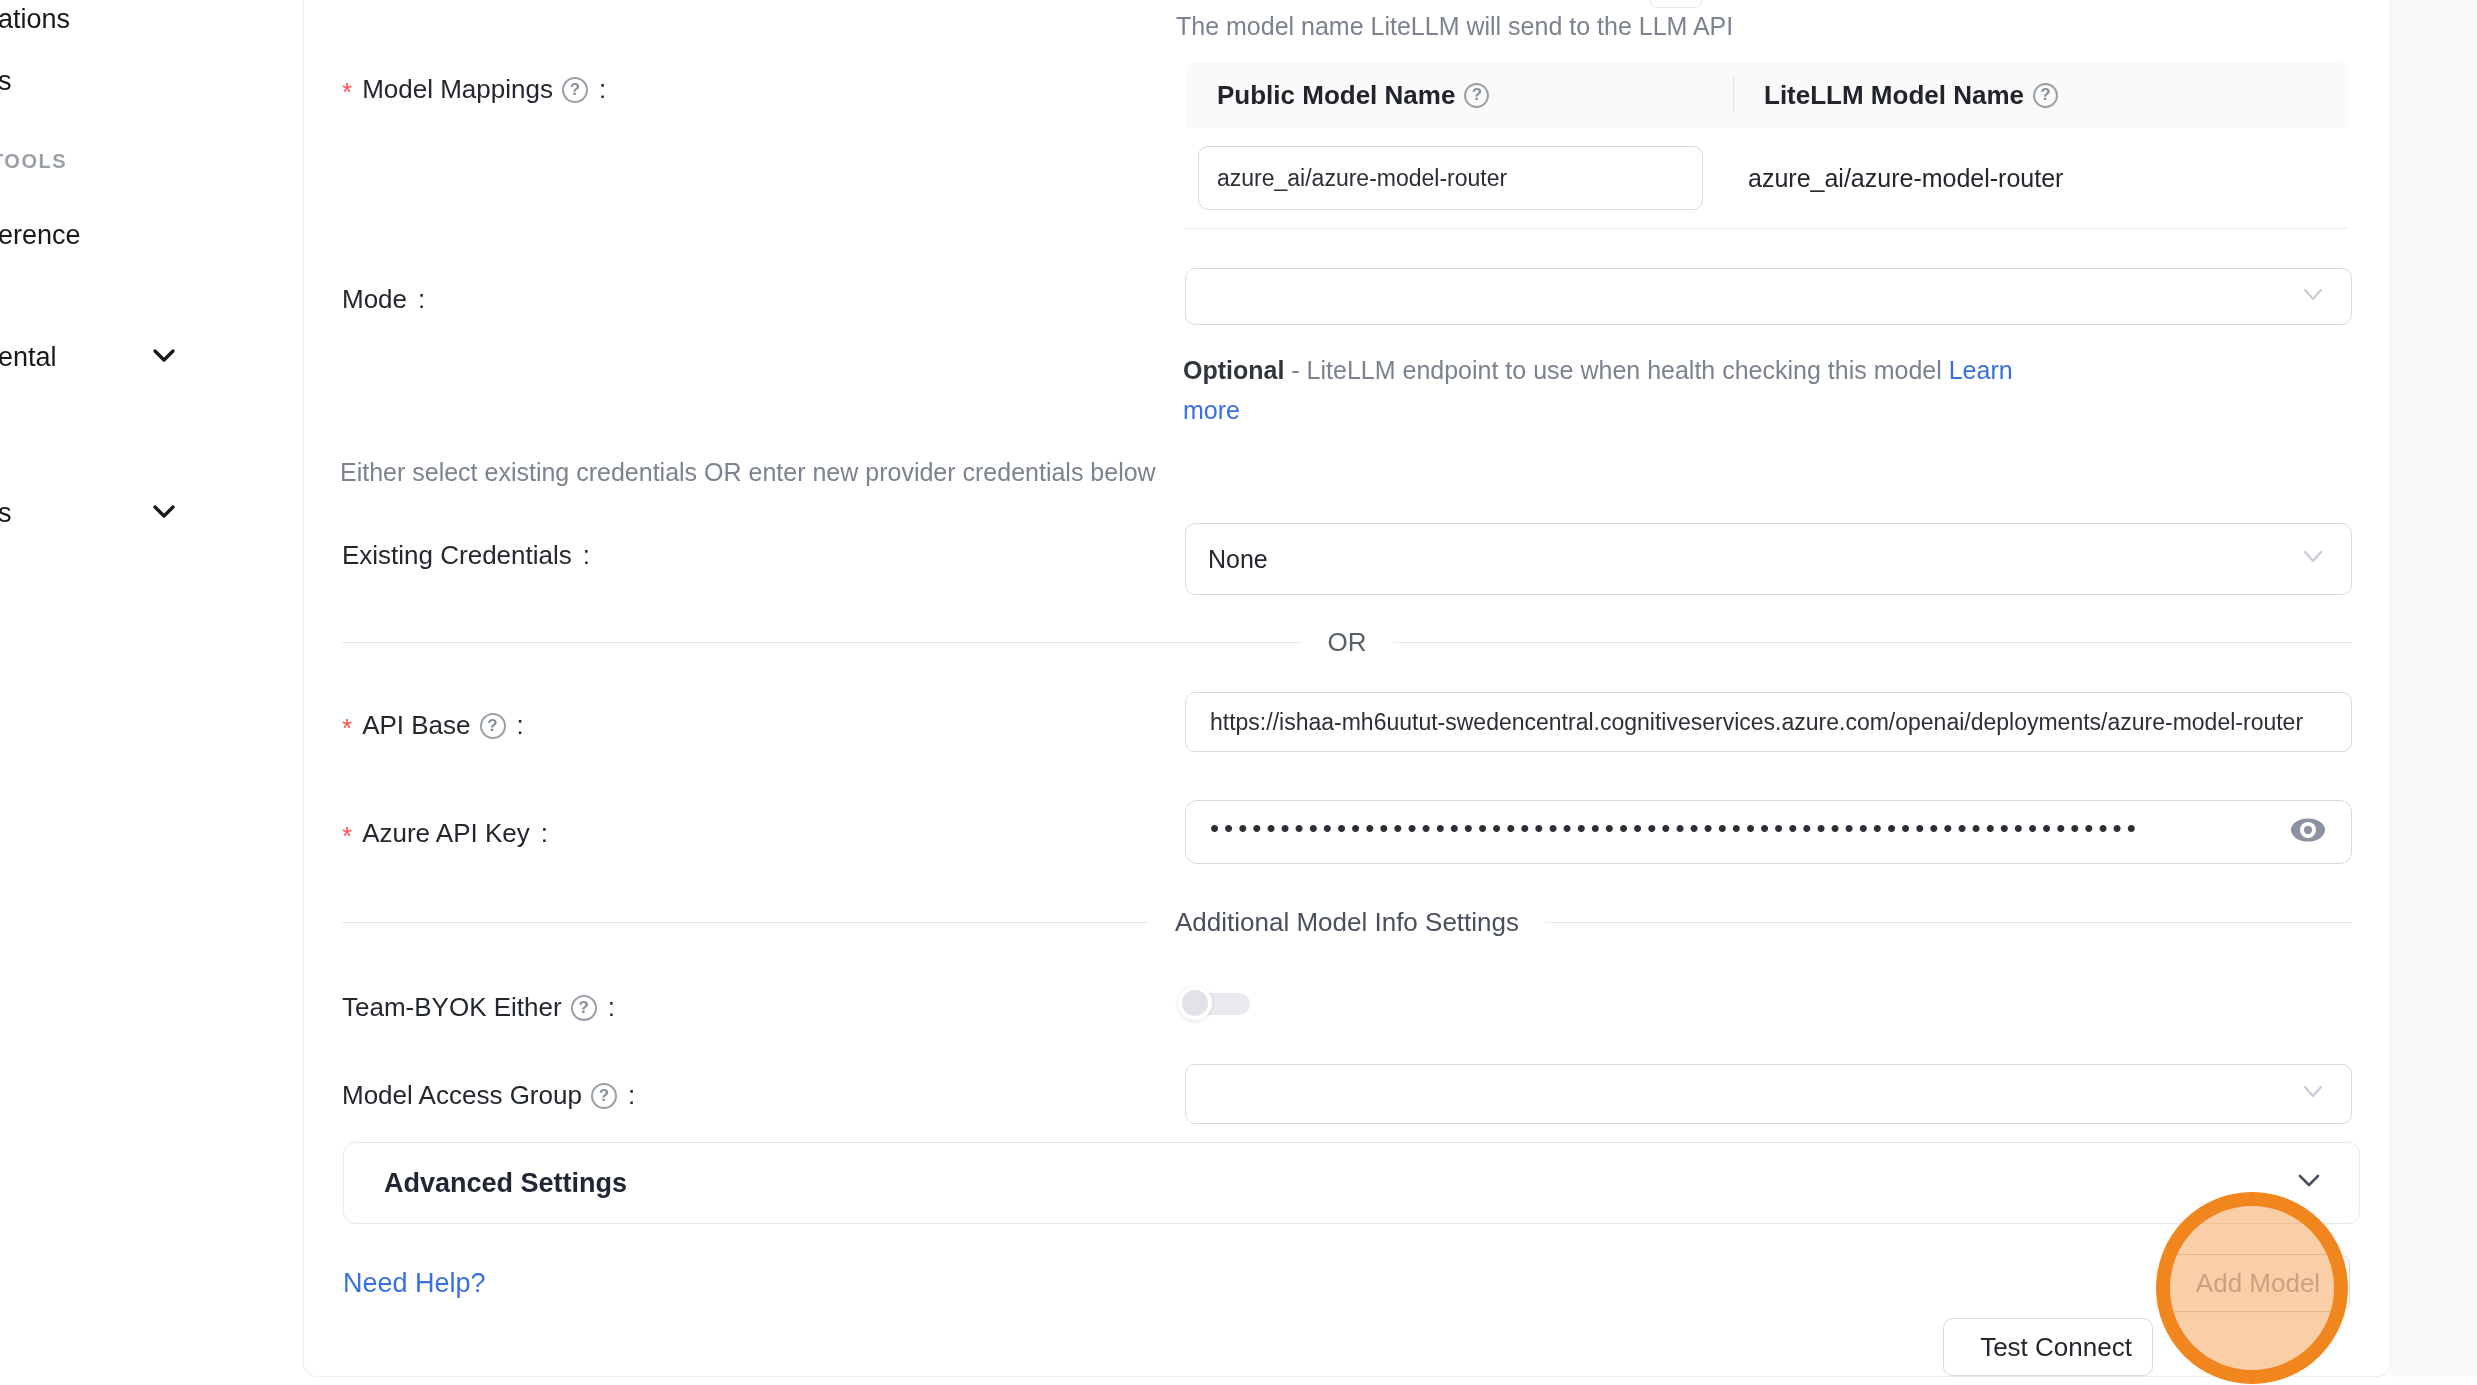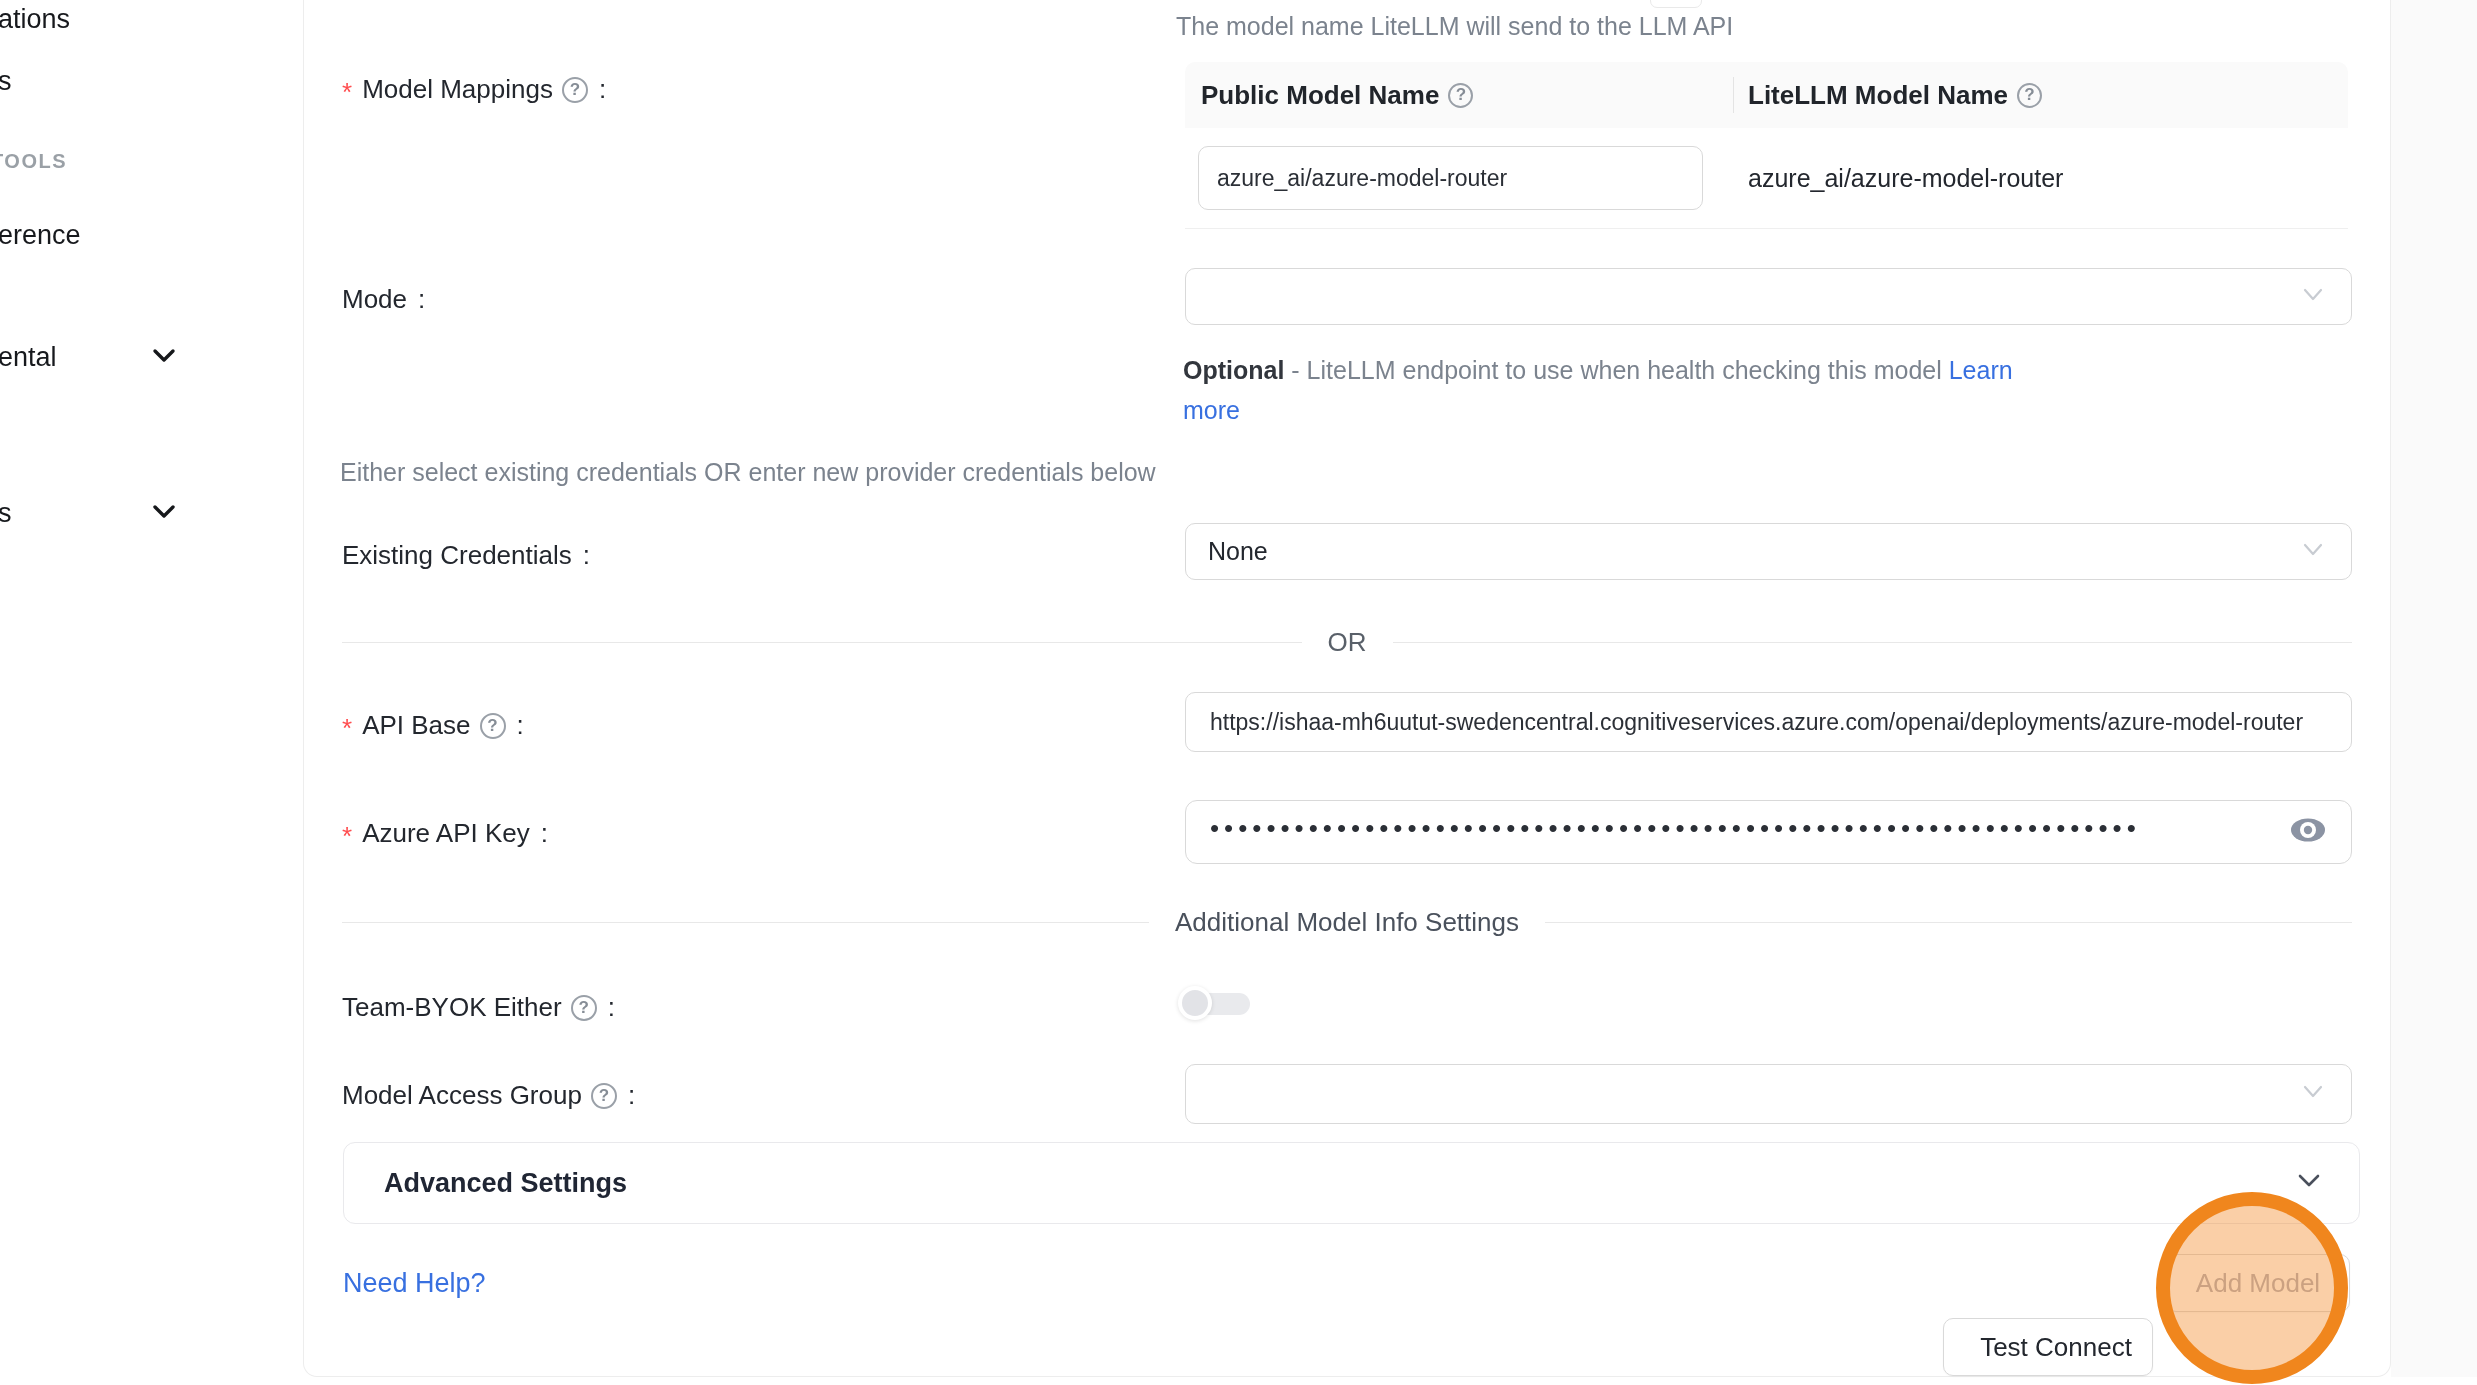--- a/index.html
+++ b/index.html
@@ -118,21 +118,21 @@
 
 <div class="abs lbl" style="left:342px;top:74px;">
   <span class="req">*</span>
   <span>Model Mappings</span>
   <span class="qicon">?</span>
   <span class="colon">:</span>
 </div>
 
 <div class="abs" style="left:1185px;top:62px;width:1163px;height:228px;">
   <div class="tbl-head">
-    <div class="th" style="margin-left:16px;width:530px;">
+    <div class="th" style="margin-left:32px;width:530px;">
       <span>Public Model Name</span>
       <span class="qicon" style="width:25px;height:25px;">?</span>
     </div>
     <div class="th" style="margin-left:17px;">
       <span>LiteLLM Model Name</span>
       <span class="qicon" style="width:25px;height:25px;">?</span>
     </div>
     <div class="th-divider"></div>
   </div>
   <div class="tbl-row">
@@ -161,21 +161,21 @@
   <span class="muted">- LiteLLM endpoint to use when health checking this model</span>
   <a class="link">Learn more</a>
 </div>
 
 <div class="abs muted" style="left:340px;top:458px;font-size:25px;">Either select existing credentials OR enter new provider credentials below</div>
 
 <div class="abs lbl" style="left:342px;top:540px;">
   <span>Existing Credentials</span>
   <span class="colon">:</span>
 </div>
-<div class="box abs" style="left:1185px;top:523px;width:1167px;height:57px;padding:0 22px;">
+<div class="box abs" style="left:1185px;top:523px;width:1167px;height:72px;padding:0 22px;">
   <span class="selected-val">None</span>
   <span class="sel-chev">
     <svg width="24" height="18" viewBox="0 0 24 18">
         <polyline points="4,4 12,13 20,4" fill="none" stroke="#c8ccd2" stroke-width="2.2" stroke-linecap="round" stroke-linejoin="round"></polyline>
       </svg>
   </span>
 </div>
 
 <div class="abs tdiv" style="left:342px;top:628px;width:2010px;height:28px;">
   <div class="line"></div>

